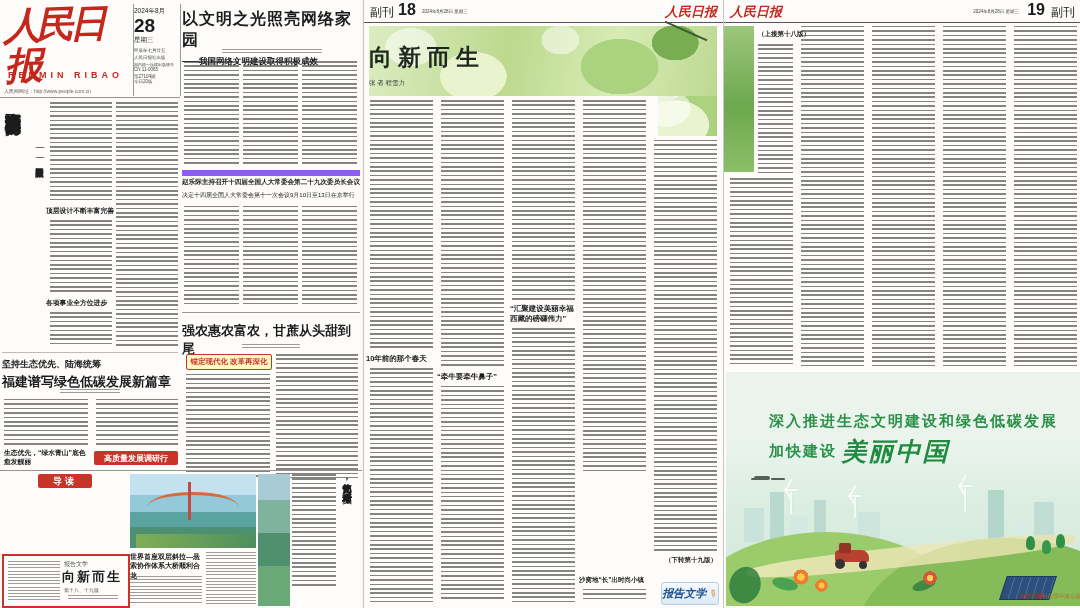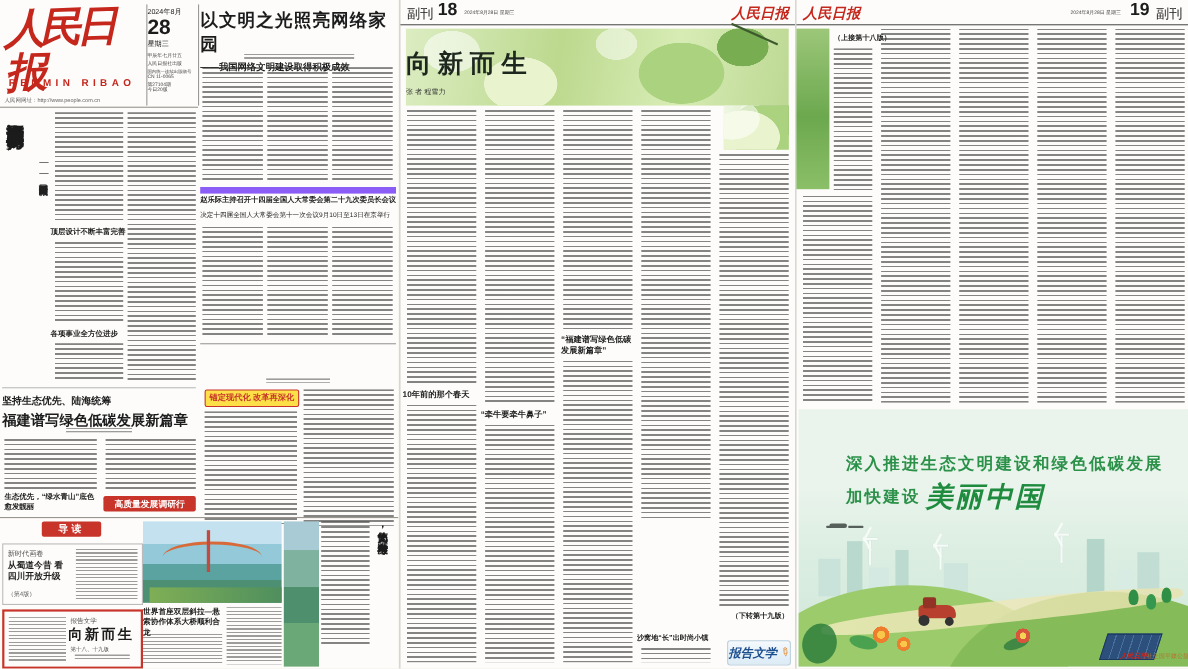--- a/index.html
+++ b/index.html
@@ -13,21 +13,21 @@
   .red{color:#c5271d;}
   .vtext{writing-mode:vertical-rl;text-orientation:upright;}
   
   .sim{background-image:repeating-linear-gradient(180deg,rgba(45,45,45,.58) 0 1.5px,transparent 1.5px 4.4px);}
   .sim-tiny{background-image:repeating-linear-gradient(180deg,rgba(60,60,60,.5) 0 1.1px,transparent 1.1px 3.2px);}
   .rule{background:#9a968e;}
   .mast-title{font-family:"DejaVu Serif","Liberation Serif",serif;font-style:italic;font-weight:bold;
               color:#c5271d;font-size:38px;letter-spacing:-5px;line-height:1.05;transform:rotate(-2deg);}
   .script-logo{font-family:"DejaVu Serif","Liberation Serif",serif;font-style:italic;font-weight:bold;color:#c5271d;}
   .badge-red{background:#c8342a;color:#fff;font-weight:bold;display:flex;align-items:center;justify-content:center;border-radius:2px;}
-  .badge-outline{border:1px solid #c8342a;color:#c8342a;background:#fde047;font-weight:bold;display:flex;align-items:center;justify-content:center;border-radius:2px;}
+  .badge-outline{border:1px solid #c8342a;color:#c8342a;background:#fef9c3;font-weight:bold;display:flex;align-items:center;justify-content:center;border-radius:2px;}
   .leafy{background:
     radial-gradient(46px 34px at 12% 30%,rgba(255,255,255,.55) 0 55%,transparent 56%),
     radial-gradient(60px 44px at 30% 72%,#e9f4cf 0 55%,transparent 56%),
     radial-gradient(70px 50px at 72% 58%,#aBd27f 0 55%,transparent 56%),
     radial-gradient(40px 30px at 88% 24%,#79ad52 0 58%,transparent 59%),
     radial-gradient(34px 26px at 55% 20%,rgba(255,255,255,.5) 0 55%,transparent 56%),
     linear-gradient(100deg,#dcedc2,#bcd98e 40%,#d7ecb5 70%,#bdd893);}
   .leafstrip{background:linear-gradient(180deg,#9cc779,#6ca84e 55%,#8bbf68);}
   .photo-bridge{background:linear-gradient(180deg,#c3e1ee 0 28%,#93c9d8 28% 52%,#5ba3a0 52% 72%,#4c8f72 72% 100%);}
   .photo-river{background:linear-gradient(180deg,#a8cbd6 0 20%,#7fb3a0 20% 45%,#4e8f6e 45% 70%,#6aa878 70%);}
@@ -110,36 +110,31 @@
 
     <div class="abs" style="left:182px;top:172px;width:178px;height:140px;border-bottom:1px solid #999;">
       <div class="ctr bold serif" style="margin-top:6px;font-size:6.6px;white-space:nowrap;">赵乐际主持召开十四届全国人大常委会第二十九次委员长会议</div>
       <div class="ctr" style="margin-top:4px;font-size:6px;">决定十四届全国人大常委会第十一次会议9月10日至13日在京举行</div>
       <div class="abs sim" style="left:2px;top:34px;width:55px;height:100px;"></div>
       <div class="abs sim" style="left:61px;top:34px;width:55px;height:100px;"></div>
       <div class="abs sim" style="left:120px;top:34px;width:55px;height:100px;"></div>
     </div>
 
     <div class="abs" style="left:182px;top:314px;width:178px;height:154px;">
+      <div class="ctr bold" style="margin-top:8px;font-size:13px;">强农惠农富农，甘蔗从头甜到尾</div>
       <div class="abs sim-tiny" style="left:60px;top:30px;width:58px;height:4px;"></div>
       <div class="abs badge-outline" style="left:4px;top:40px;width:84px;height:14px;font-size:7.5px;">锚定现代化 改革再深化</div>
       <div class="abs sim" style="left:4px;top:60px;width:84px;height:104px;"></div>
       <div class="abs sim" style="left:94px;top:40px;width:82px;height:124px;"></div>
     </div>
 
     <div class="abs rule" style="left:0;top:470px;width:362px;height:1px;"></div>
 
     <div class="abs" style="left:2px;top:474px;width:126px;height:132px;">
       <div class="abs badge-red" style="left:36px;top:0;width:54px;height:14px;font-size:9px;letter-spacing:3px;">导读</div>
-      <div class="abs" style="left:0;top:20px;width:126px;height:54px;border:1px solid #bbb;">
-        <div class="abs" style="left:4px;top:4px;width:58px;font-size:6.5px;color:#555;">新时代画卷</div>
-        <div class="abs bold" style="left:4px;top:14px;width:58px;font-size:8px;line-height:1.3;">从蜀道今昔 看四川开放升级</div>
-        <div class="abs" style="left:4px;top:42px;width:58px;font-size:5.5px;color:#555;">（第4版）</div>
-        <div class="abs sim-tiny" style="left:66px;top:4px;width:56px;height:46px;"></div>
-      </div>
       <div class="abs" style="left:0;top:80px;width:124px;height:50px;border:2px solid #c8342a;">
         <div class="abs sim-tiny" style="left:4px;top:5px;width:52px;height:40px;"></div>
         <div class="abs ctr" style="left:60px;top:4px;width:58px;font-size:6px;color:#555;">报告文学</div>
         <div class="abs ctr bold" style="left:58px;top:12px;width:62px;font-size:13px;letter-spacing:2px;">向新而生</div>
         <div class="abs ctr" style="left:60px;top:31px;width:58px;font-size:5px;color:#555;">第十八、十九版</div>
         <div class="abs sim-tiny" style="left:64px;top:39px;width:50px;height:6px;"></div>
       </div>
     </div>
 
     <div class="abs photo-bridge" style="left:130px;top:474px;width:126px;height:74px;">
@@ -179,21 +174,21 @@
 
     <div class="abs sim" style="left:6px;top:100px;width:63px;height:250px;"></div>
     <div class="abs ctr bold" style="left:2px;top:354px;width:71px;font-size:7.5px;">10年前的那个春天</div>
     <div class="abs sim" style="left:6px;top:368px;width:63px;height:234px;"></div>
 
     <div class="abs sim" style="left:77px;top:100px;width:63px;height:268px;"></div>
     <div class="abs ctr bold" style="left:73px;top:372px;width:71px;font-size:7.5px;">“牵牛要牵牛鼻子”</div>
     <div class="abs sim" style="left:77px;top:386px;width:63px;height:216px;"></div>
 
     <div class="abs sim" style="left:148px;top:100px;width:63px;height:200px;"></div>
-    <div class="abs ctr bold" style="left:146px;top:304px;width:67px;font-size:7.5px;line-height:1.3;">“福建谱写绿色低碳发展新篇章”</div>
+    <div class="abs ctr bold" style="left:146px;top:304px;width:67px;font-size:7.5px;line-height:1.3;">“汇聚建设美丽幸福西藏的磅礴伟力”</div>
     <div class="abs sim" style="left:148px;top:328px;width:63px;height:274px;"></div>
 
     <div class="abs sim" style="left:219px;top:100px;width:63px;height:372px;"></div>
     <div class="abs ctr bold" style="left:215px;top:576px;width:71px;font-size:6.5px;white-space:nowrap;">沙窝地“长”出时尚小镇</div>
     <div class="abs sim" style="left:219px;top:589px;width:63px;height:13px;"></div>
 
     <div class="abs sim" style="left:290px;top:140px;width:63px;height:412px;"></div>
     <div class="abs bold" style="left:290px;top:556px;width:63px;font-size:6.5px;text-align:right;">（下转第十九版）</div>
     <div class="abs genre-box" style="left:297px;top:582px;width:56px;height:21px;">
       <span class="serif bold" style="font-style:italic;font-size:11px;color:#1d4f8f;">报告文学</span>

